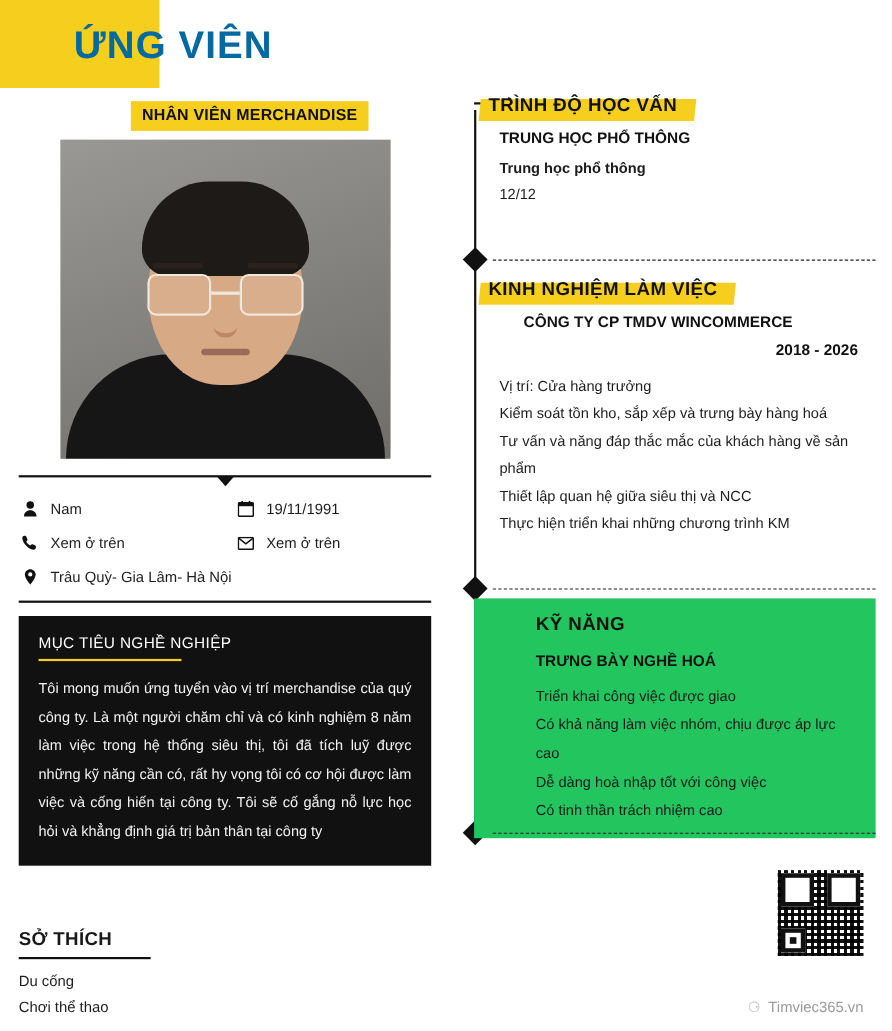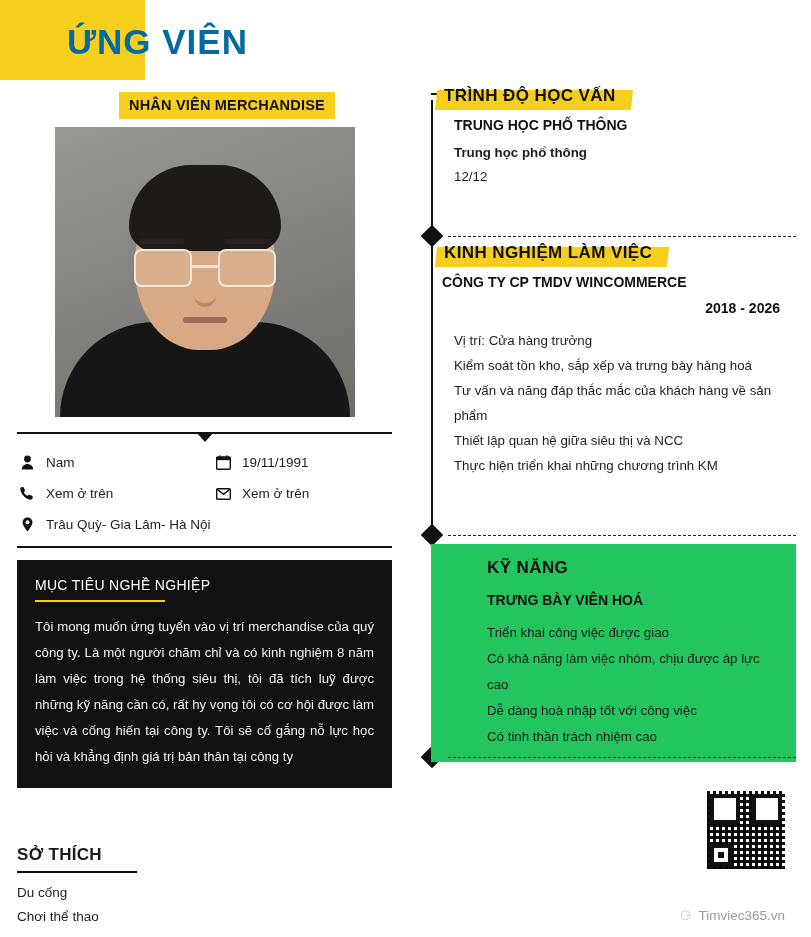--- a/index.html
+++ b/index.html
@@ -403,42 +403,42 @@
     <span class="sec-title-hl"></span>
     <span class="sec-title">TRÌNH ĐỘ HỌC VẤN</span>
   </div>
   <div class="sec-sub" style="margin-left:38px">TRUNG HỌC PHỔ THÔNG</div>
   <div class="sec-sub2" style="margin-left:38px">Trung học phổ thông</div>
   <div class="sec-line" style="margin-left:38px;margin-top:9px">12/12</div>
 </div>
 
 <div class="dashed" style="top:236px"></div>
 
-<div class="sec" style="top:243px">
+<div class="sec" style="top:253px">
   <div class="sec-title-wrap">
     <span class="sec-title-hl"></span>
     <span class="sec-title">KINH NGHIỆM LÀM VIỆC</span>
   </div>
-  <div class="sec-sub" style="margin-left:26px">CÔNG TY CP TMDV WINCOMMERCE</div>
+  <div class="sec-sub" style="margin-left:60px">CÔNG TY CP TMDV WINCOMMERCE</div>
   <div class="years" style="width:364px">2018 - 2026</div>
   <div class="bullets" style="margin-left:38px">
     <div>Vị trí: Cửa hàng trưởng</div>
     <div>Kiểm soát tồn kho, sắp xếp và trưng bày hàng hoá</div>
     <div>Tư vấn và năng đáp thắc mắc của khách hàng về sản phẩm</div>
     <div>Thiết lập quan hệ giữa siêu thị và NCC</div>
     <div>Thực hiện triển khai những chương trình KM</div>
   </div>
 </div>
 
 <div class="dashed" style="top:535px"></div>
 
 <div class="skills-box">
   <div class="skills-inner">
     <div class="skills-title" style="margin-left:36px">KỸ NĂNG</div>
-    <div class="skills-sub" style="margin-left:36px">TRƯNG BÀY VIÊN HOÁ</div>
+    <div class="skills-sub" style="margin-left:36px">TRƯNG BÀY NGHỀ HOÁ</div>
     <div class="skills-list" style="margin-left:36px">
       <div>Triển khai công việc được giao</div>
       <div>Có khả năng làm việc nhóm, chịu được áp lực cao</div>
       <div>Dễ dàng hoà nhập tốt với công việc</div>
       <div>Có tinh thần trách nhiệm cao</div>
     </div>
   </div>
 </div>
 
 <div class="dashed" style="top:757px"></div>

